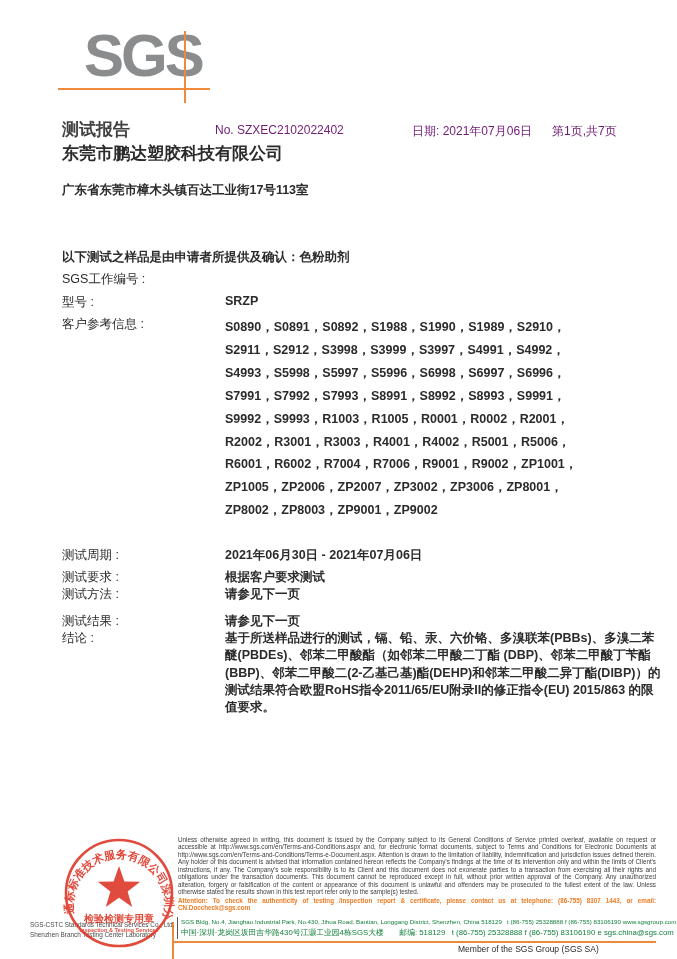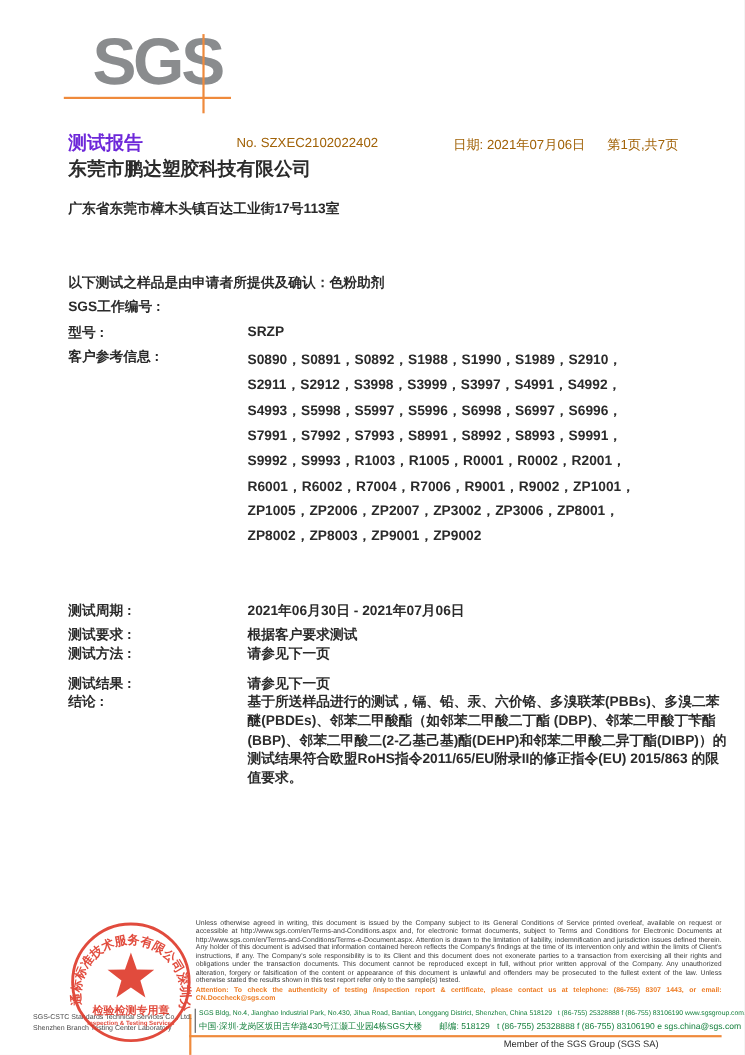--- a/index.html
+++ b/index.html
@@ -17,35 +17,35 @@
   .logo-text {
     position: absolute; left: 84px; top: 26px;
     font-size: 60px; font-weight: 800; letter-spacing: -3px;
     color: #8a8c8e; line-height: 60px;
   }
   .logo-hline { position: absolute; left: 58px; top: 88px; width: 152px; height: 2px; background: #ef8a3c; }
   .logo-vline { position: absolute; left: 184px; top: 31px; width: 2px; height: 72px; background: #ef8a3c; }
 
   .report-title {
     position: absolute; left: 62px; top: 118px;
-    font-size: 17px; font-weight: bold; color: #6d28d9;
+    font-size: 17px; font-weight: bold; color: #404040;
   }
-  .hdr-meta { position: absolute; top: 123px; font-size: 12px; color: #a16207; }
+  .hdr-meta { position: absolute; top: 123px; font-size: 12px; color: #701a75; }
   .hdr-no   { left: 215px; }
   .hdr-date { left: 412px; }
   .hdr-page { left: 552px; }
 
   .company-name { position: absolute; left: 62px; top: 142px; font-size: 17px; font-weight: bold; }
   .company-addr { position: absolute; left: 62px; top: 182px; font-size: 12.5px; font-weight: bold; }
 
   .intro-line { position: absolute; left: 62px; top: 249px; font-size: 12.5px; font-weight: bold; }
 
   
   .row { position: absolute; left: 62px; display: flex; font-size: 12.5px; }
-  .row .lbl { width: 163px; flex: 0 0 163px; font-weight: bold; }
+  .row .lbl { width: 163px; flex: 0 0 163px; font-weight: normal; }
   .row .val { width: 437px; font-weight: bold; }
   .ref-line { line-height: 22.9px; font-weight: bold; }
   .conclusion-text { line-height: 17.3px; }
 
   
   .legal-block {
     position: absolute; left: 178px; top: 836px; width: 478px;
     font-size: 6.3px; line-height: 7.45px; color: #3c3c3c;
     text-align: justify;
   }
@@ -97,20 +97,21 @@
   </div>
 
   <div class="row" style="top:316px">
     <div class="lbl">客户参考信息 :</div>
     <div class="val">
       <div class="ref-line">S0890，S0891，S0892，S1988，S1990，S1989，S2910，</div>
       <div class="ref-line">S2911，S2912，S3998，S3999，S3997，S4991，S4992，</div>
       <div class="ref-line">S4993，S5998，S5997，S5996，S6998，S6997，S6996，</div>
       <div class="ref-line">S7991，S7992，S7993，S8991，S8992，S8993，S9991，</div>
       <div class="ref-line">S9992，S9993，R1003，R1005，R0001，R0002，R2001，</div>
+      <div class="ref-line">R2002，R3001，R3003，R4001，R4002，R5001，R5006，</div>
       <div class="ref-line">R6001，R6002，R7004，R7006，R9001，R9002，ZP1001，</div>
       <div class="ref-line">ZP1005，ZP2006，ZP2007，ZP3002，ZP3006，ZP8001，</div>
       <div class="ref-line">ZP8002，ZP8003，ZP9001，ZP9002</div>
     </div>
   </div>
 
   <div class="row" style="top:547px">
     <div class="lbl">测试周期 :</div>
     <div class="val">2021年06月30日 - 2021年07月06日</div>
   </div>

